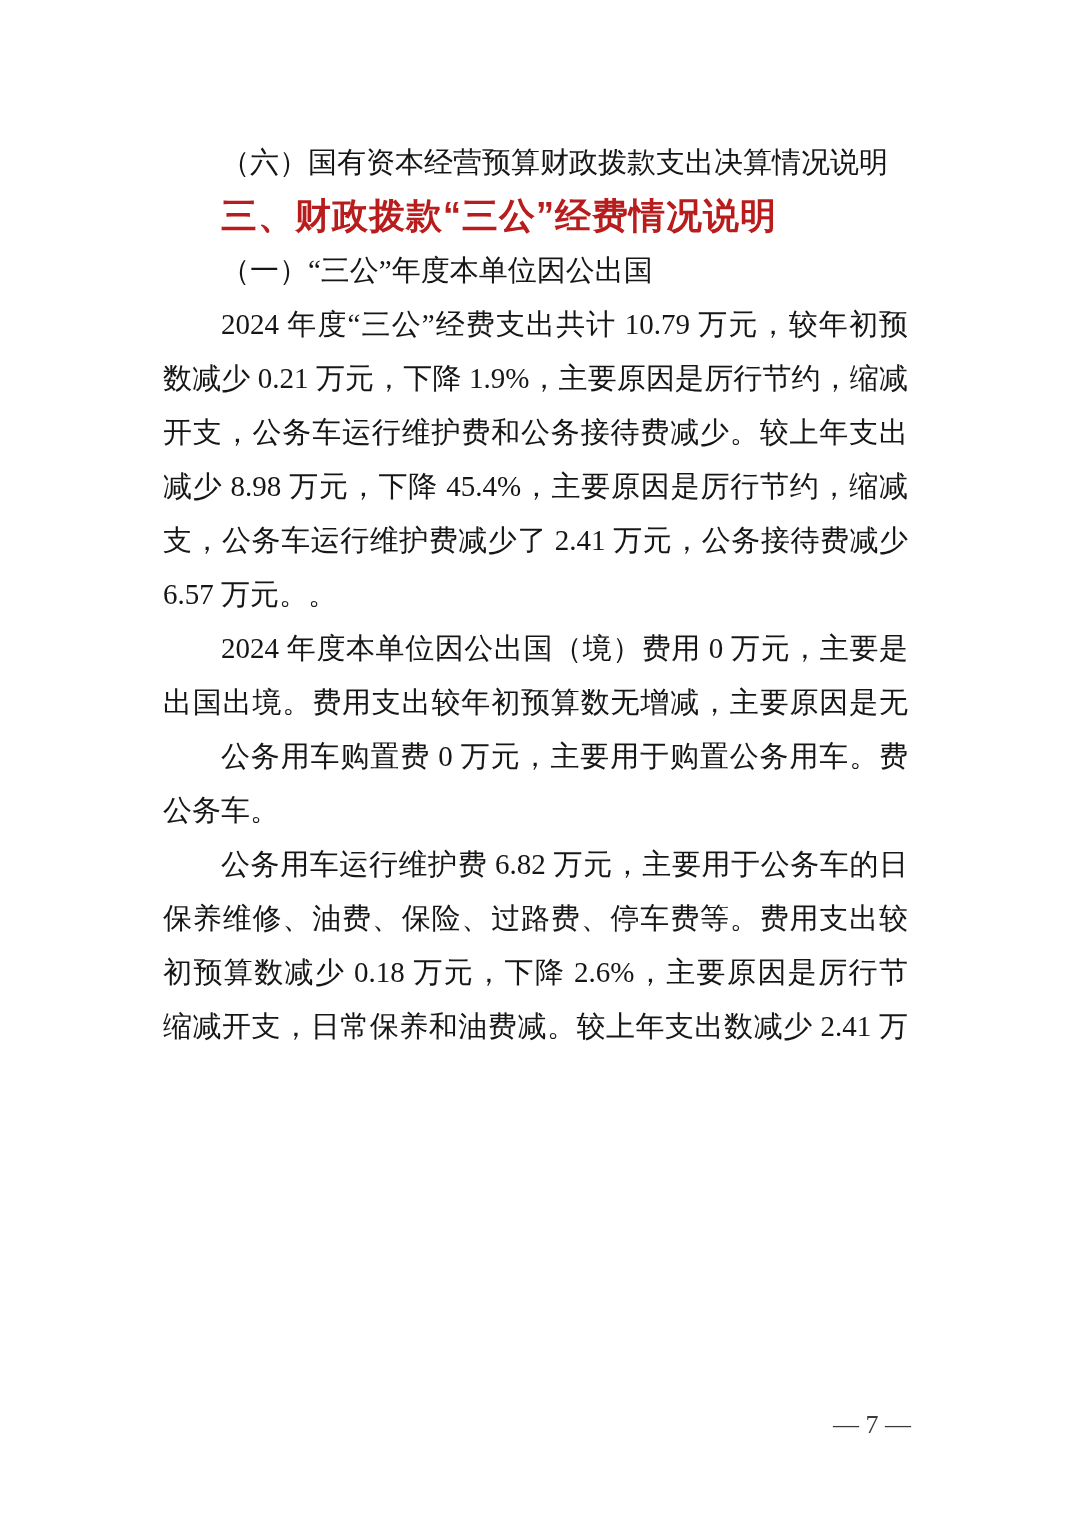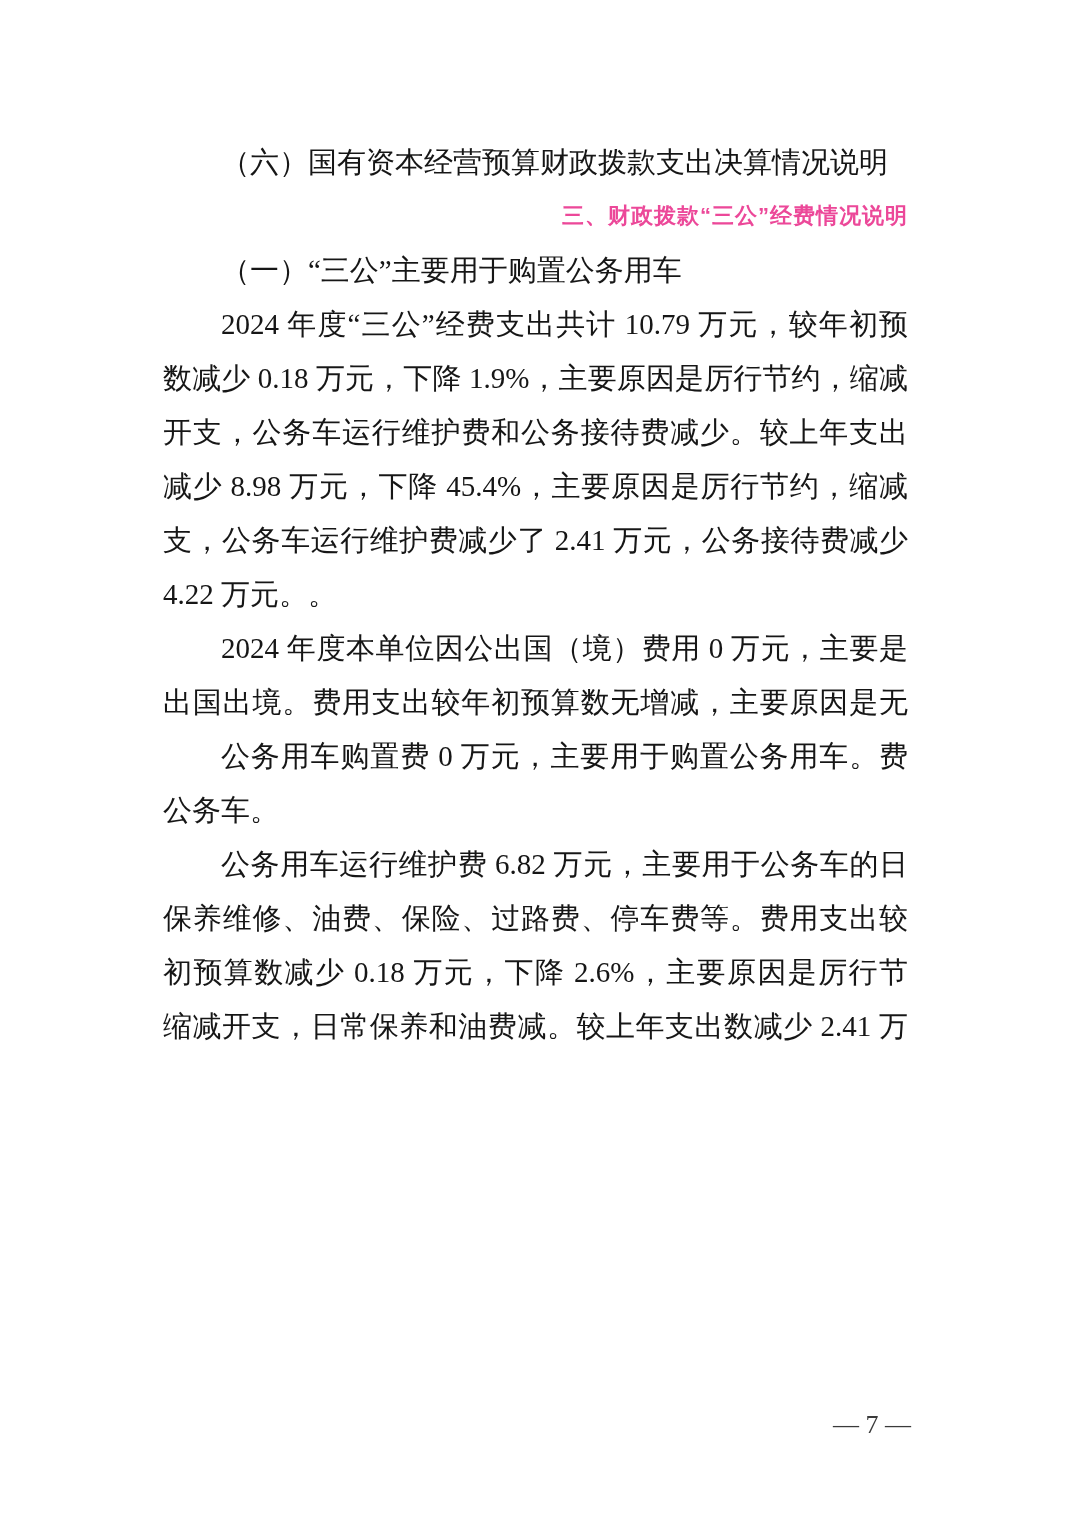--- a/index.html
+++ b/index.html
@@ -32,51 +32,50 @@
   .indent {
     padding-left: 58px;
   }
   .just {
     text-align: justify;
     text-align-last: justify;
   }
   .hei {
     font-family: "Liberation Sans", "DejaVu Sans", sans-serif;
     font-weight: 700;
-    font-size: 22px;
-    color: #ec4899;
+    font-size: 36px;
+    color: #b91c1c;
     letter-spacing: 1px;
-    text-align: right;
   }
   .footer {
     position: absolute;
     left: 163px;
     top: 1398px;
     width: 748px;
     height: 54px;
     line-height: 54px;
     text-align: right;
     font-size: 26px;
     color: #3a3a3a;
   }
 </style>
 </head>
 <body>
 
 <div class="page">
   <div class="content">
     <div class="ln indent">（六）国有资本经营预算财政拨款支出决算情况说明</div>
     <div class="ln indent hei">三、财政拨款“三公”经费情况说明</div>
-    <div class="ln indent">（一）“三公”主要用于购置公务用车</div>
+    <div class="ln indent">（一）“三公”年度本单位因公出国</div>
     <div class="ln indent just">2024 年度“三公”经费支出共计 10.79 万元，较年初预算</div>
-    <div class="ln just">数减少 0.18 万元，下降 1.9%，主要原因是厉行节约，缩减</div>
+    <div class="ln just">数减少 0.21 万元，下降 1.9%，主要原因是厉行节约，缩减</div>
     <div class="ln just">开支，公务车运行维护费和公务接待费减少。较上年支出数</div>
     <div class="ln just">减少 8.98 万元，下降 45.4%，主要原因是厉行节约，缩减开</div>
     <div class="ln just">支，公务车运行维护费减少了 2.41 万元，公务接待费减少了</div>
-    <div class="ln">4.22 万元。。</div>
+    <div class="ln">6.57 万元。。</div>
     <div class="ln indent just">2024 年度本单位因公出国（境）费用 0 万元，主要是无</div>
     <div class="ln just">出国出境。费用支出较年初预算数无增减，主要原因是无出</div>
     <div class="ln indent just">公务用车购置费 0 万元，主要用于购置公务用车。费用</div>
     <div class="ln">公务车。</div>
     <div class="ln indent just">公务用车运行维护费 6.82 万元，主要用于公务车的日常</div>
     <div class="ln just">保养维修、油费、保险、过路费、停车费等。费用支出较年</div>
     <div class="ln just">初预算数减少 0.18 万元，下降 2.6%，主要原因是厉行节约，</div>
     <div class="ln just">缩减开支，日常保养和油费减。较上年支出数减少 2.41 万元，</div>
   </div>
   <div class="footer">— 7 —</div>

